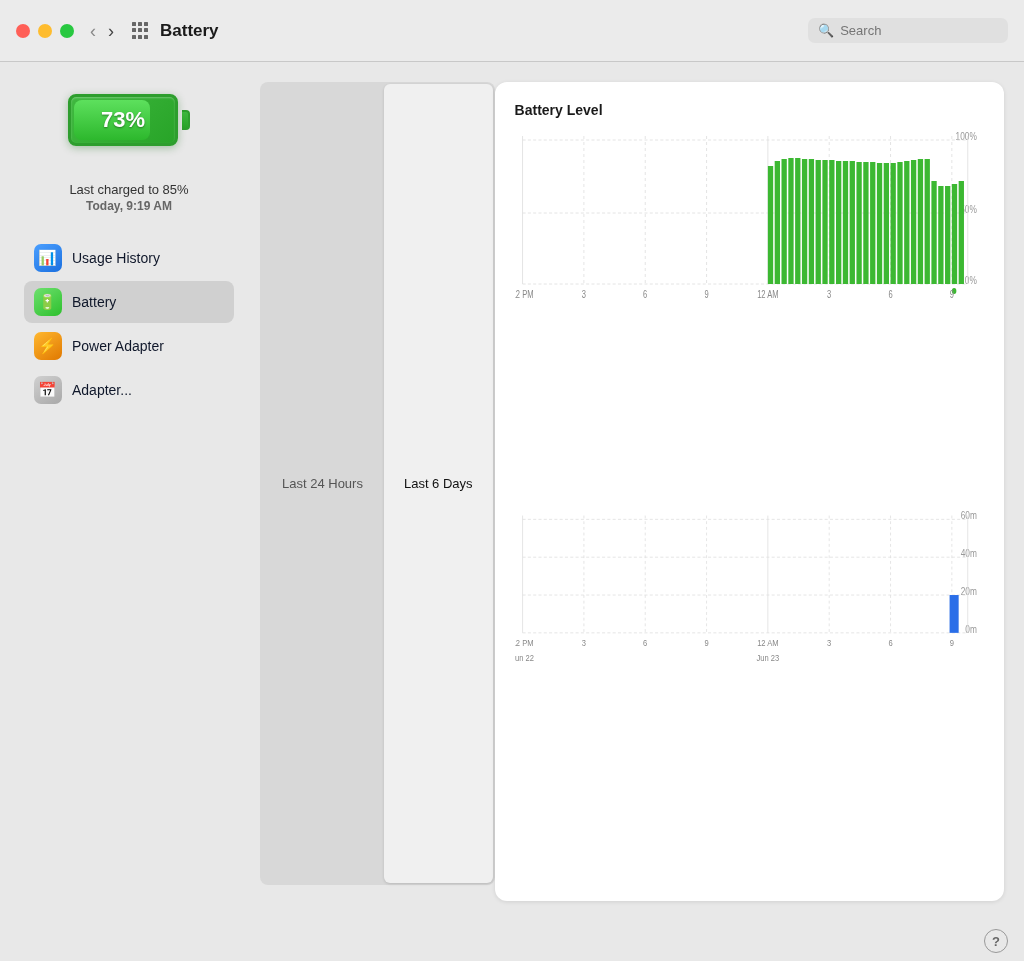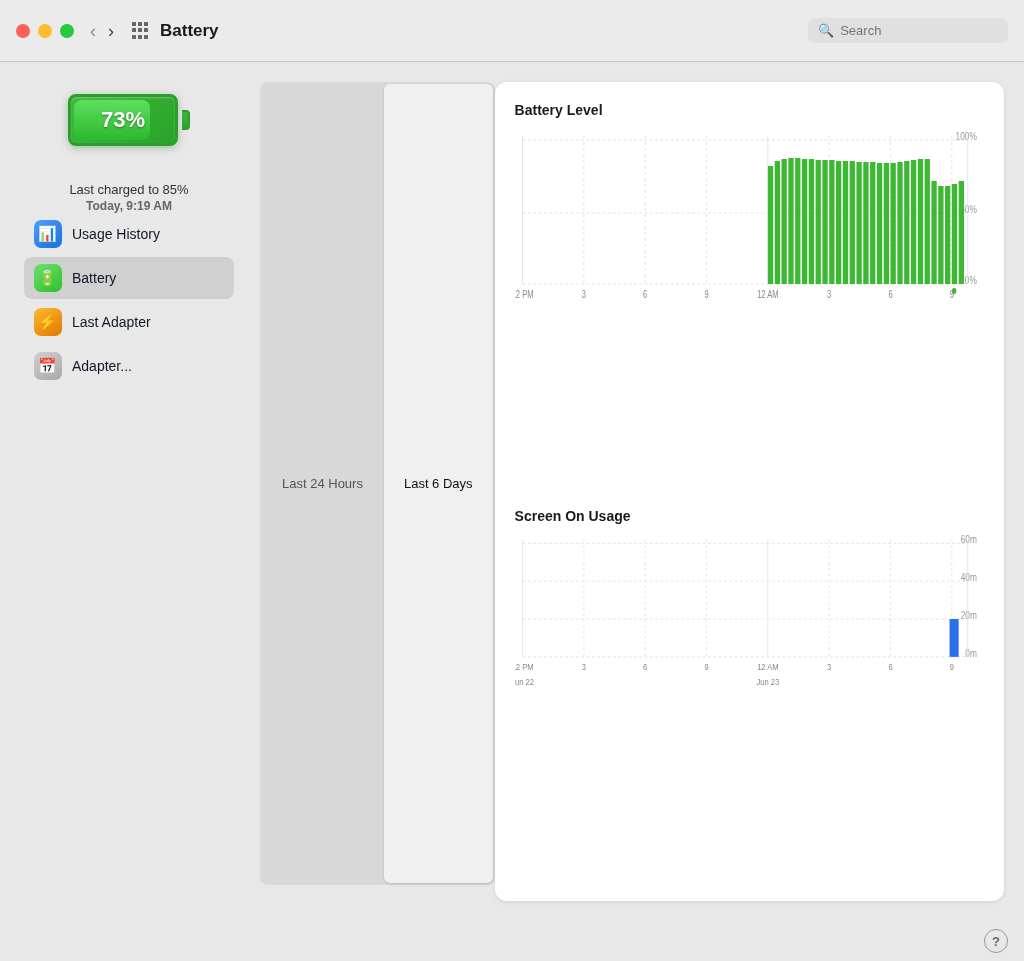--- a/index.html
+++ b/index.html
@@ -158,20 +158,21 @@
       height: 20px;
       background: linear-gradient(to bottom, #3fb83f, #28a428);
       border-radius: 0 4px 4px 0;
       border: 2px solid #2d9e2d;
       border-left: none;
     }
 
     .charge-info {
       text-align: center;
       margin-top: 16px;
+      margin-bottom: 24px;
     }
     .charge-main {
       font-size: 13px;
       font-weight: 500;
       color: #333;
     }
     .charge-sub {
       font-size: 12px;
       color: #666;
       margin-top: 2px;
@@ -367,21 +368,21 @@
       <div class="nav-item">
         <div class="nav-icon blue">📊</div>
         <span class="nav-label">Usage History</span>
       </div>
       <div class="nav-item active">
         <div class="nav-icon green">🔋</div>
         <span class="nav-label">Battery</span>
       </div>
       <div class="nav-item">
         <div class="nav-icon orange">⚡</div>
-        <span class="nav-label">Last Adapter</span>
+        <span class="nav-label">Power Adapter</span>
       </div>
       <div class="nav-item">
         <div class="nav-icon gray">📅</div>
         <span class="nav-label">Adapter...</span>
       </div>
     </div>
   </div>
 
   <div class="content-panel">
 
@@ -457,21 +458,20 @@
             <text x="253" y="172" font-size="10" fill="#888" text-anchor="middle">9</text>
             <text x="334" y="172" font-size="10" fill="#888" text-anchor="middle">12 AM</text>
             <text x="415" y="172" font-size="10" fill="#888" text-anchor="middle">3</text>
             <text x="496" y="172" font-size="10" fill="#888" text-anchor="middle">6</text>
             <text x="577" y="172" font-size="10" fill="#888" text-anchor="middle">9</text>
           </svg>
         </div>
       </div>
 
       <div class="chart-section">
-        <div class="chart-title">Screen On Usage</div>
         <div class="chart-container screen-chart-container">
           <svg class="chart-svg" viewBox="0 0 620 185" preserveAspectRatio="none">
 
             <text x="610" y="12" font-size="11" fill="#999" text-anchor="end">60m</text>
             <text x="610" y="52" font-size="11" fill="#999" text-anchor="end">40m</text>
             <text x="610" y="92" font-size="11" fill="#999" text-anchor="end">20m</text>
             <text x="610" y="132" font-size="11" fill="#999" text-anchor="end">0m</text>
 
             <line x1="10" y1="12" x2="598" y2="12" stroke="#e0e0e0" stroke-width="1" stroke-dasharray="4,3"></line>
             <line x1="10" y1="52" x2="598" y2="52" stroke="#e0e0e0" stroke-width="1" stroke-dasharray="4,3"></line>

